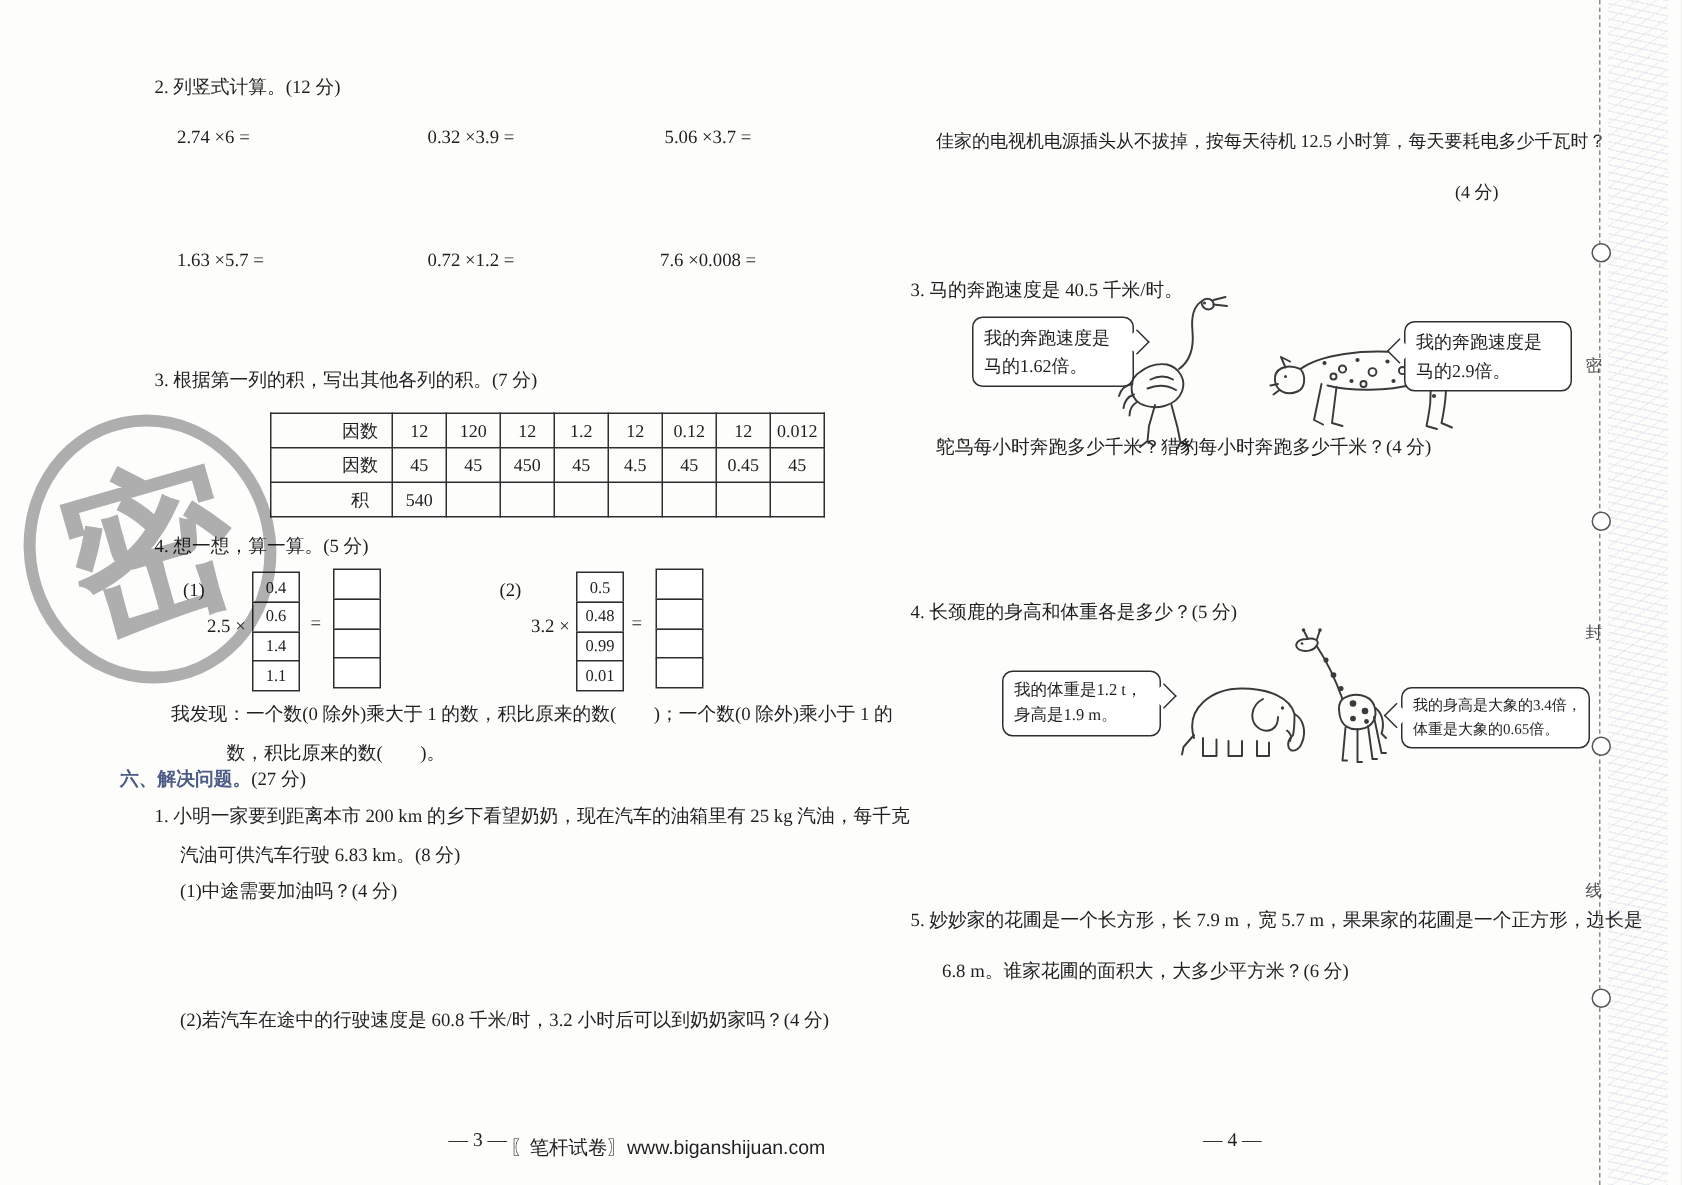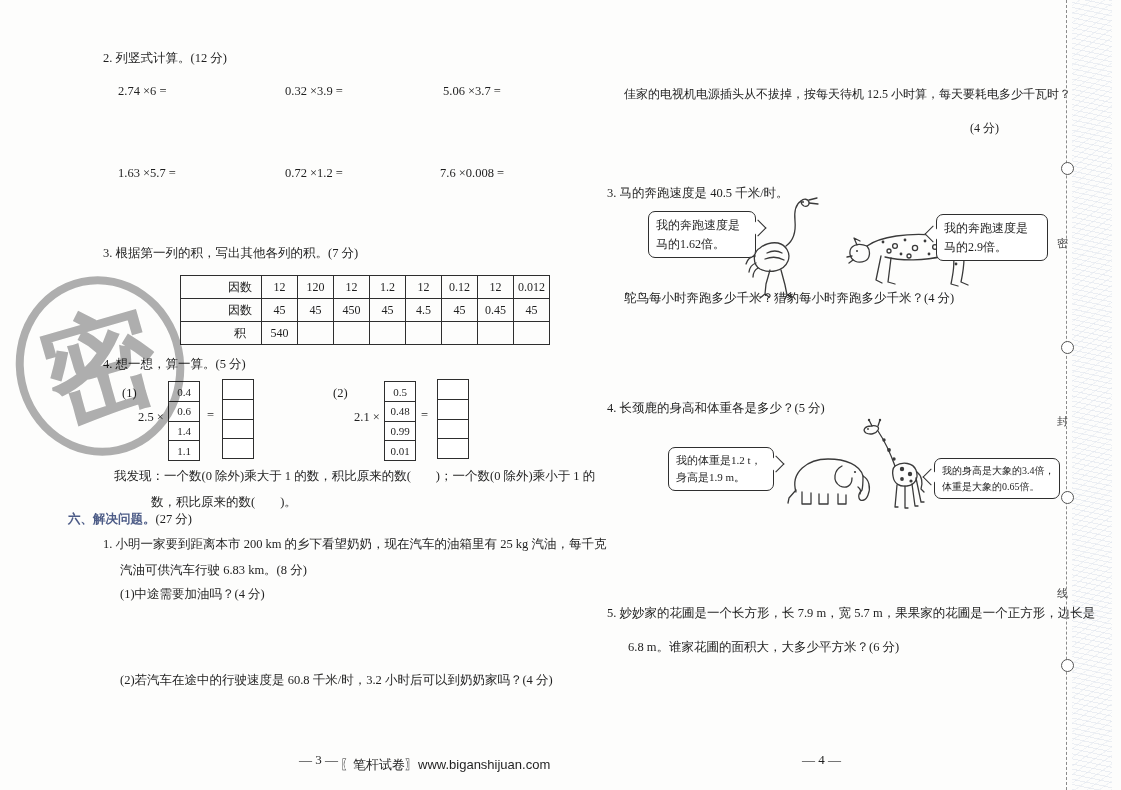--- a/index.html
+++ b/index.html
@@ -122,39 +122,39 @@
   </div>
   <div class="t" style="left:207px;top:408px;">=</div>
   <div class="stack" style="left:222px;top:379px;">
     <div class="vbox"></div>
     <div class="vbox"></div>
     <div class="vbox"></div>
     <div class="vbox"></div>
   </div>
 
   <div class="t" style="left:333px;top:386px;">(2)</div>
-  <div class="t" style="left:354px;top:410px;">2.1 ×</div>
+  <div class="t" style="left:354px;top:410px;">3.2 ×</div>
   <div class="stack" style="left:384px;top:381px;">
     <div class="vbox">0.5</div>
     <div class="vbox">0.48</div>
     <div class="vbox">0.99</div>
     <div class="vbox">0.01</div>
   </div>
   <div class="t" style="left:421px;top:408px;">=</div>
   <div class="stack" style="left:437px;top:379px;">
     <div class="vbox"></div>
     <div class="vbox"></div>
     <div class="vbox"></div>
     <div class="vbox"></div>
   </div>
 
   <div class="t" style="left:114px;top:469px;">我发现：一个数(0 除外)乘大于 1 的数，积比原来的数(　　)；一个数(0 除外)乘小于 1 的</div>
   <div class="t" style="left:151px;top:495px;">数，积比原来的数(　　)。</div>
 
-  <div class="t" style="left:68px;top:512px;text-align:right;">
+  <div class="t" style="left:80px;top:512px;text-align:right;">
     <span class="accent">六、解决问题。</span><span>(27 分)</span>
   </div>
   <div class="t" style="left:103px;top:537px;">1. 小明一家要到距离本市 200 km 的乡下看望奶奶，现在汽车的油箱里有 25 kg 汽油，每千克</div>
   <div class="t" style="left:120px;top:563px;">汽油可供汽车行驶 6.83 km。(8 分)</div>
   <div class="t" style="left:120px;top:587px;">(1)中途需要加油吗？(4 分)</div>
   <div class="t" style="left:120px;top:673px;">(2)若汽车在途中的行驶速度是 60.8 千米/时，3.2 小时后可以到奶奶家吗？(4 分)</div>
 
   <div class="t footer" style="left:299px;top:752px;">— 3 —</div>
   <div class="t footer" style="left:340px;top:757px;font-family:'Liberation Sans','DejaVu Sans',sans-serif;">〖笔杆试卷〗www.biganshijuan.com</div>
 

